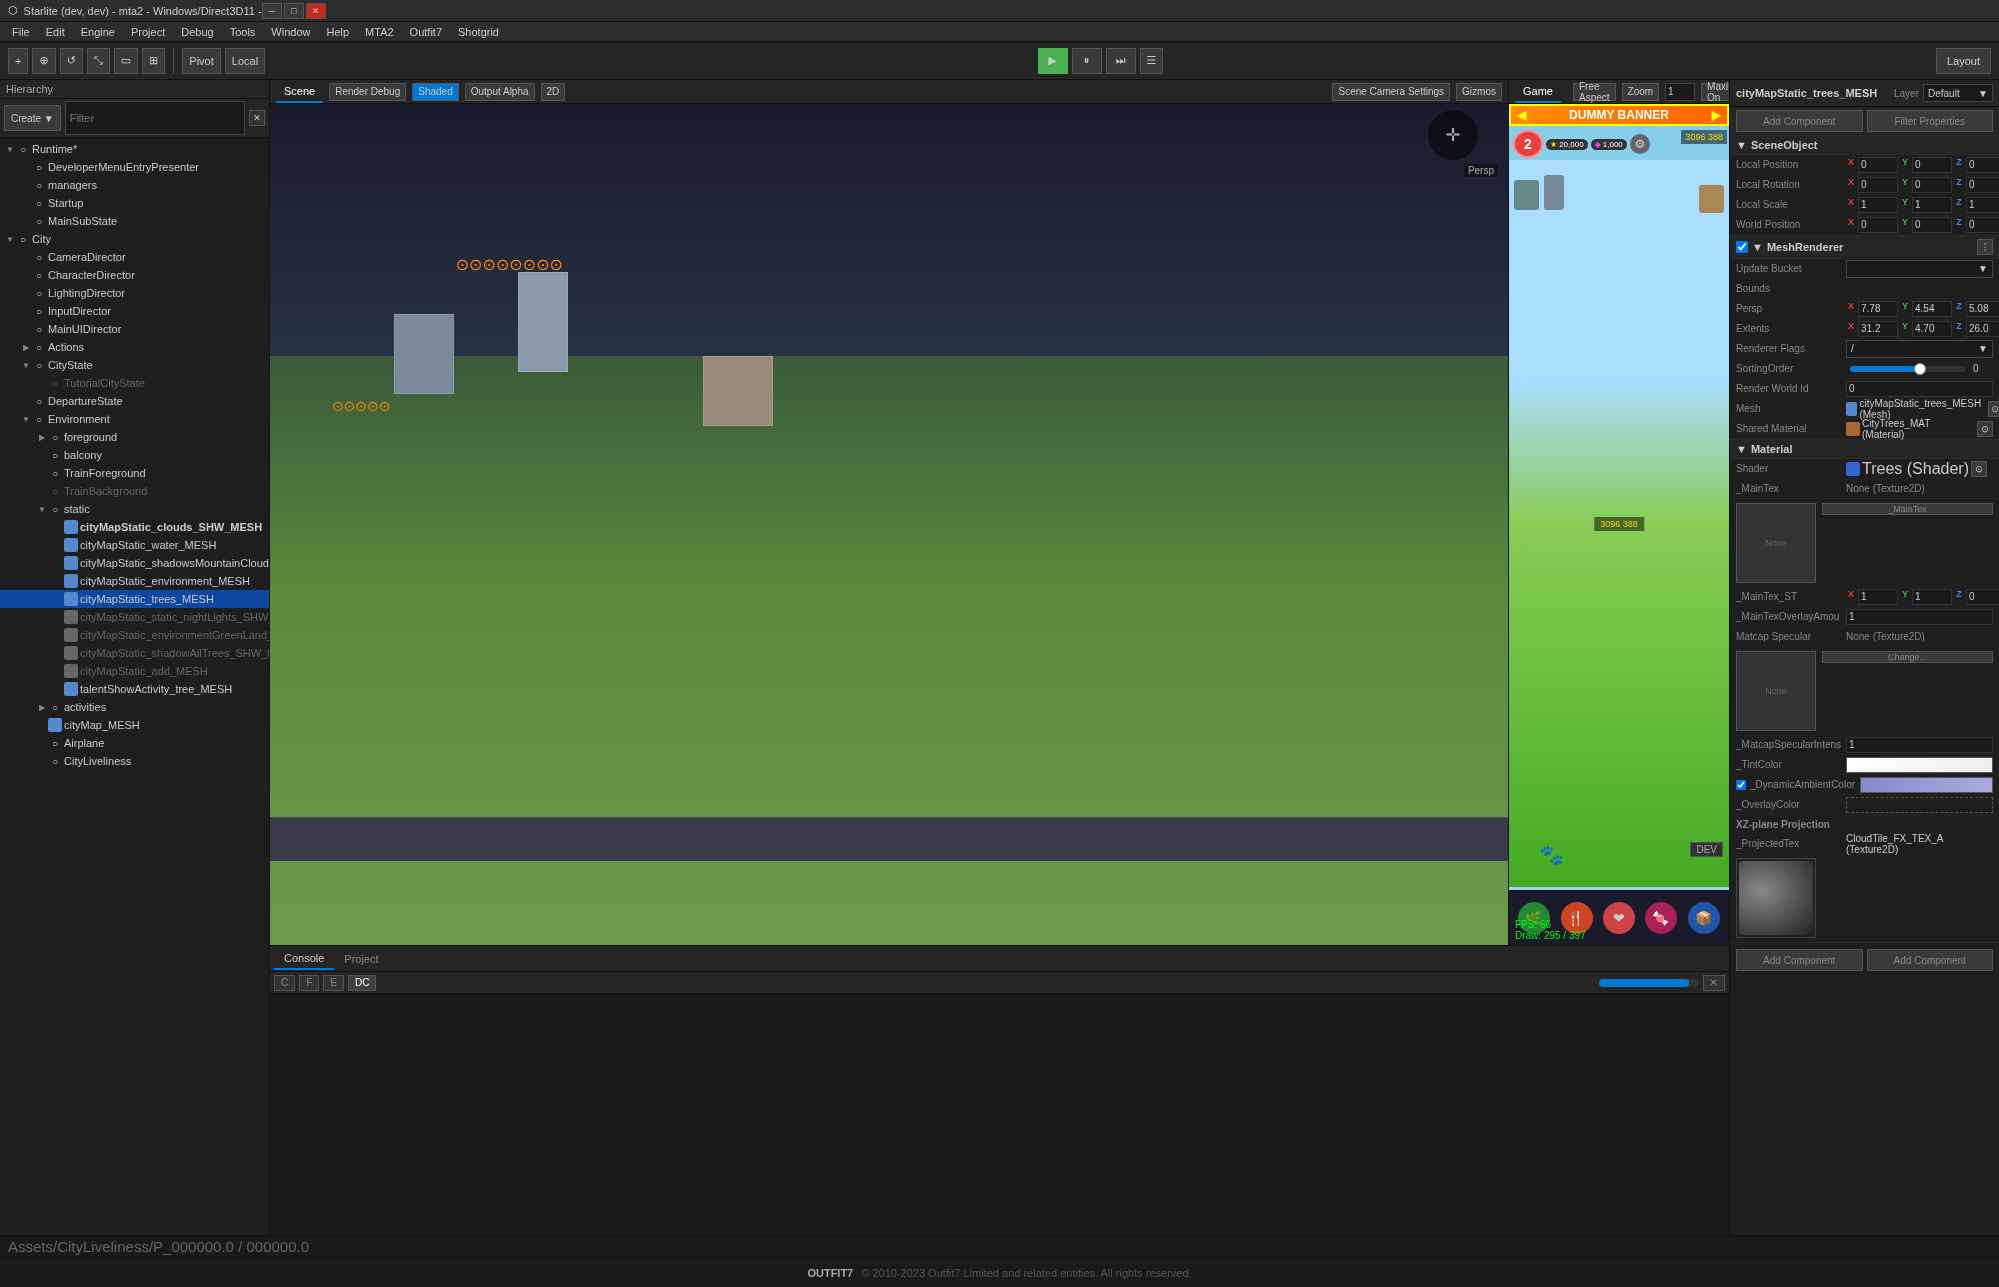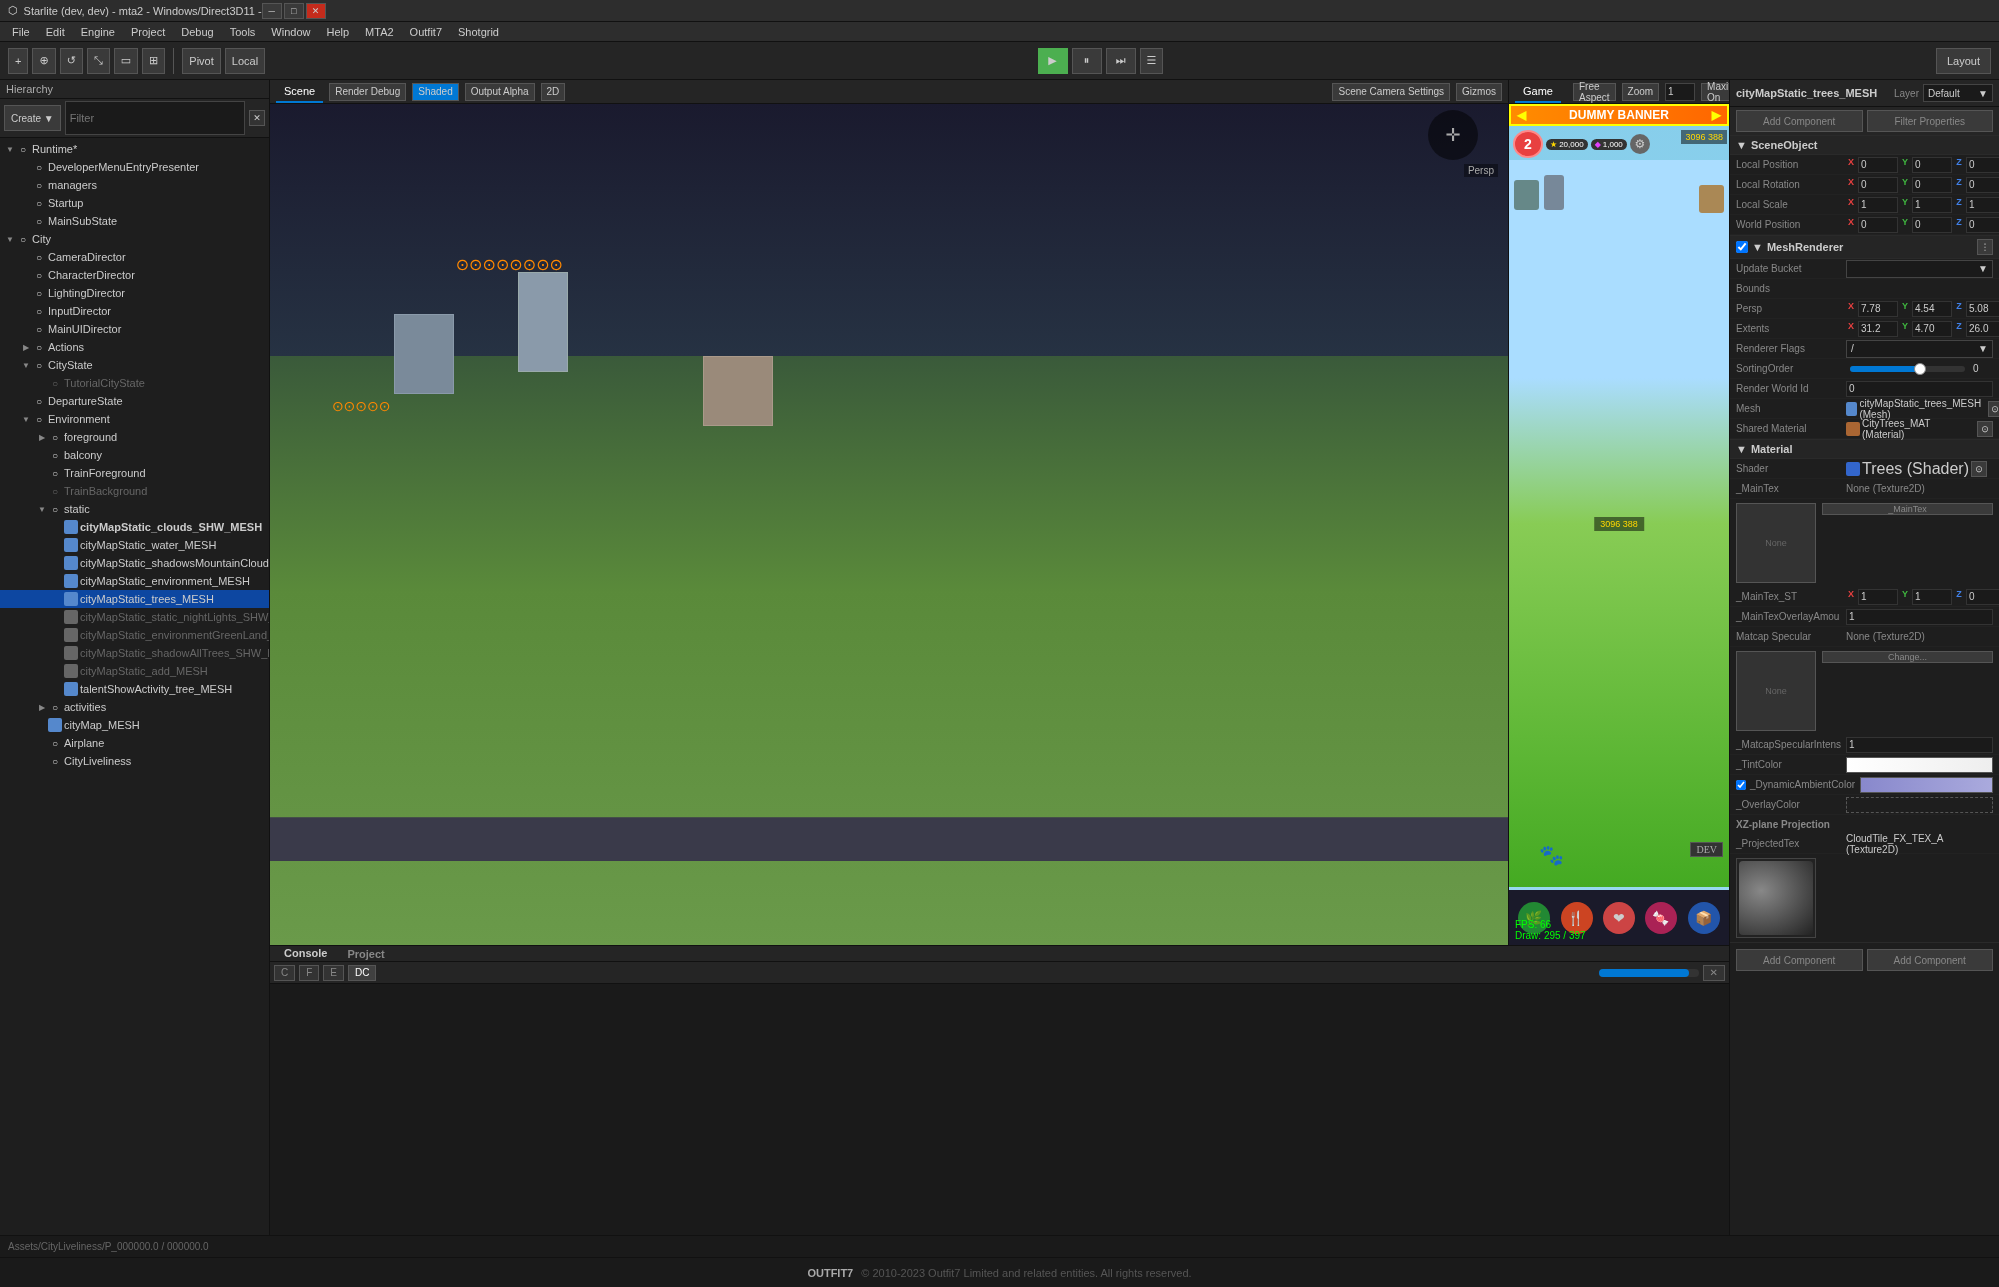--- a/index.html
+++ b/index.html
@@ -282,26 +282,25 @@
     #console-panel {
       height: 290px;
       background: #1a1a1a;
       border-top: 1px solid #111;
       display: flex;
       flex-direction: column;
       flex-shrink: 0;
     }
     .console-tabs {
       background: #252525;
-      height: 16px;
+      height: 26px;
       display: flex;
       align-items: center;
       border-bottom: 1px solid #111;
       padding: 0 4px;
-      font-weight: bold;
     }
     .console-tab {
       padding: 0 10px;
       height: 22px;
       display: flex; align-items: center;
       font-size: 11px;
       cursor: pointer;
       color: #888;
     }
     .console-tab.active { color: #ccc; border-bottom: 2px solid #0078d4; }
@@ -470,21 +469,21 @@
     }
 
     
     #statusbar {
       height: 22px;
       background: #1a1a1a;
       border-top: 1px solid #111;
       display: flex;
       align-items: center;
       padding: 0 8px;
-      font-size: 10px;
+      font-size: 15px;
       color: #666;
       flex-shrink: 0;
     }
 
     
     #footer {
       height: 30px;
       background: #1a1a1a;
       display: flex;
       align-items: center;
@@ -513,21 +512,20 @@
       font-size: 10px; color: #0f0;
     }
     .dev-badge {
       position: absolute;
       bottom: 30px; right: 6px;
       background: #333;
       border: 1px solid #555;
       color: #aaa;
       font-size: 10px;
       padding: 1px 5px;
-      font-family: Liberation Serif, serif;
     }
   </style>
 </head>
 <body>
 
 <div id="titlebar">
   <span style="margin-right:6px;">⬡</span>
   <span>Starlite (dev, dev) - mta2 - Windows/Direct3D11 - </span>
   <div class="win-controls">
     <div class="win-btn">─</div>

